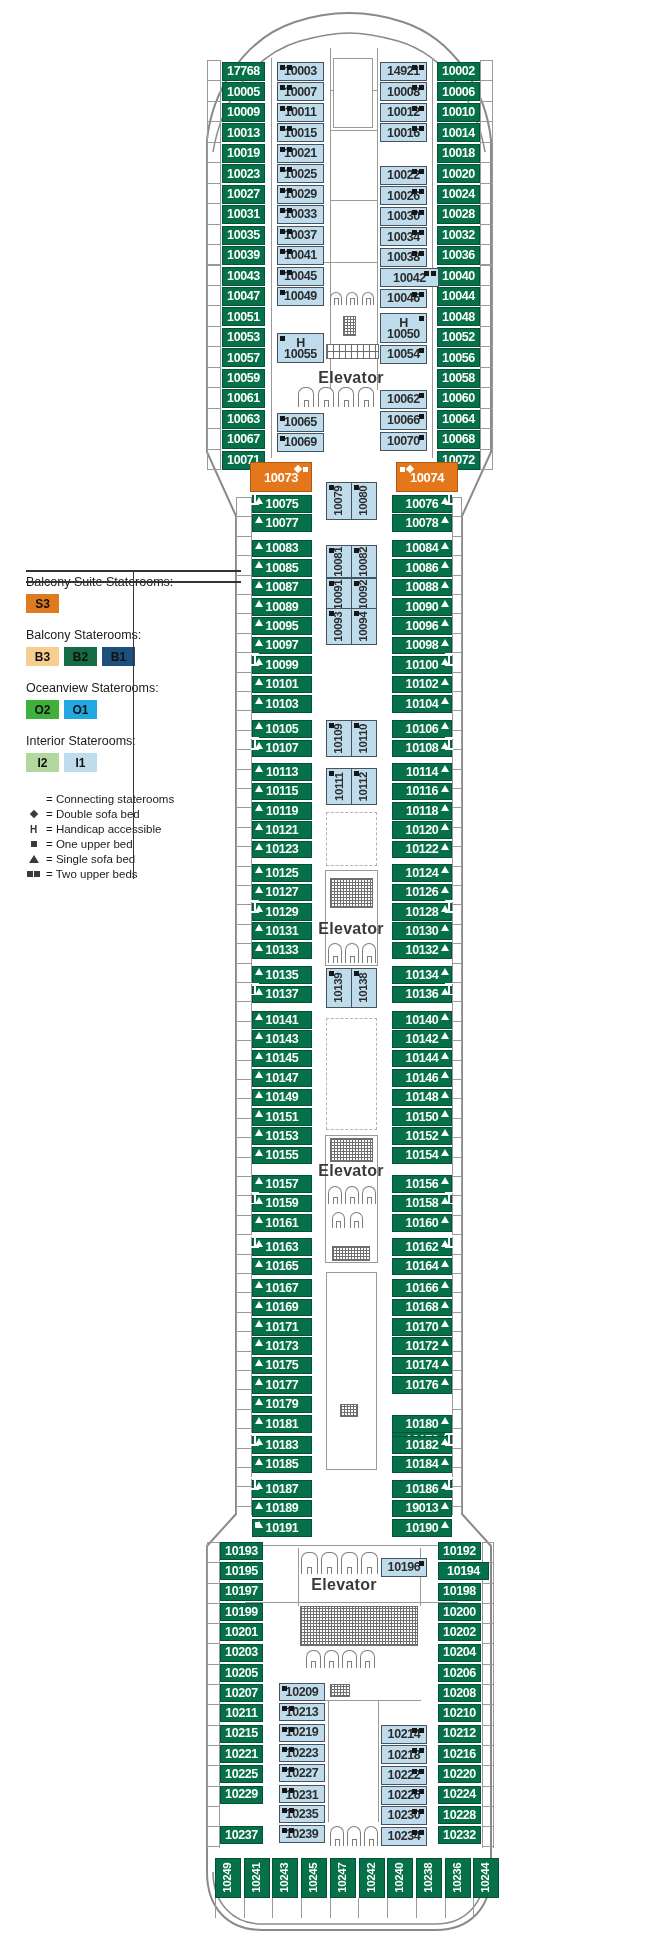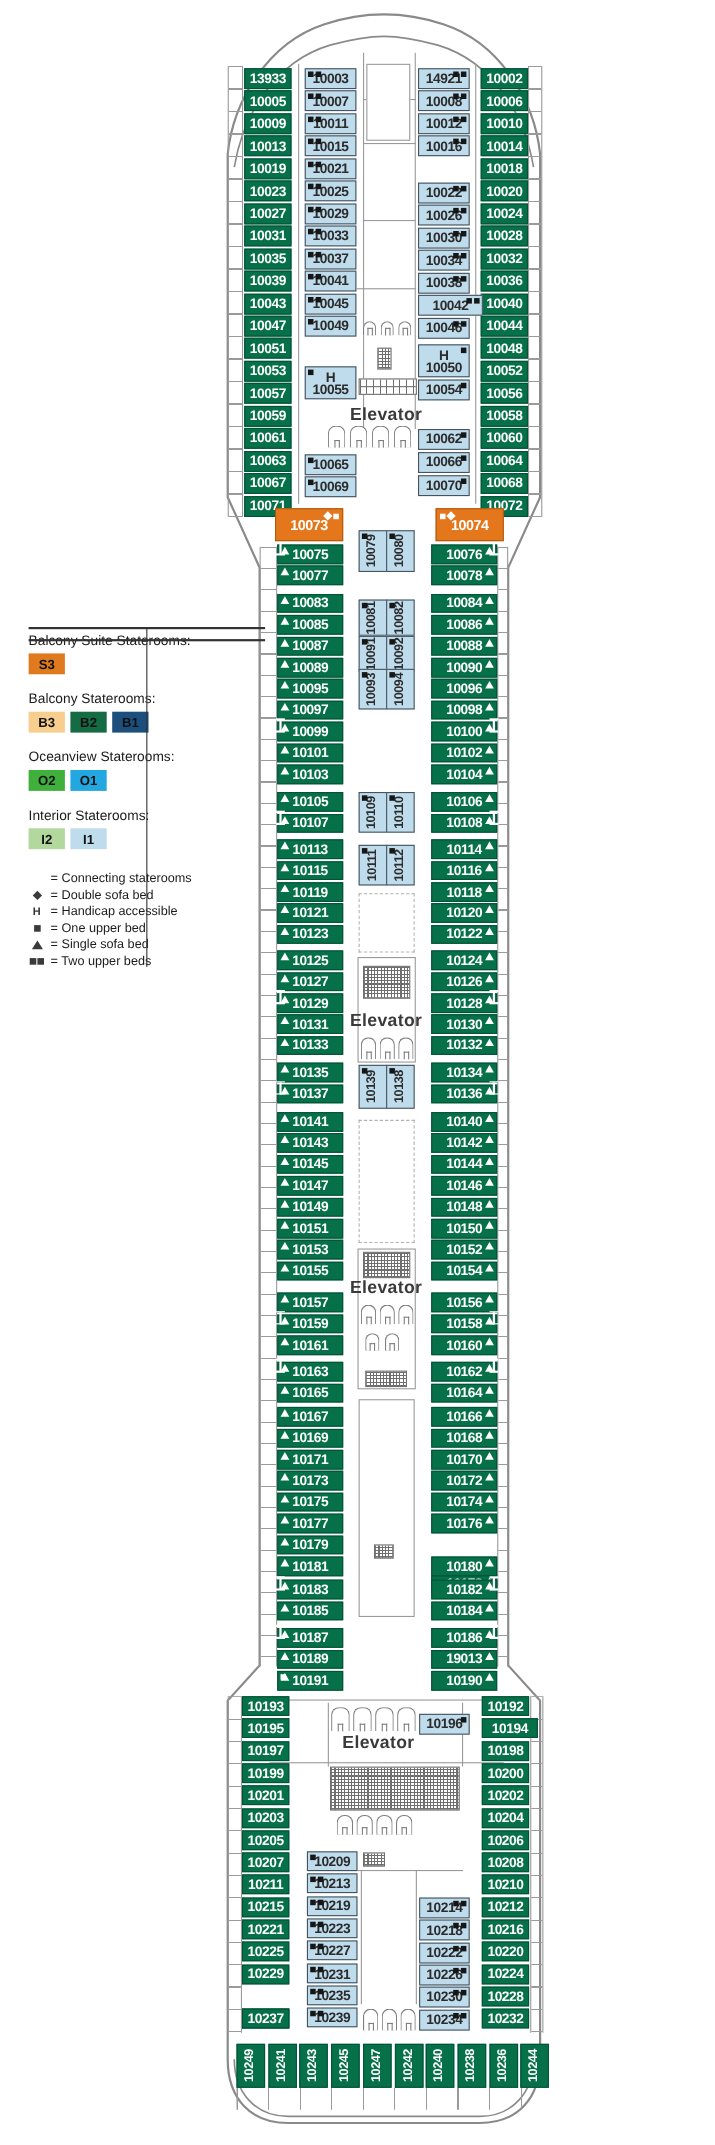--- a/index.html
+++ b/index.html
@@ -131,21 +131,21 @@
       <div class="car" style="left: 330px; top: 1826px; width: 14px; height: 20px;"></div>
       <div class="car" style="left: 347px; top: 1826px; width: 14px; height: 20px;"></div>
       <div class="car" style="left: 364px; top: 1826px; width: 14px; height: 20px;"></div>
       <div class="elev" style="left: 351px; top: 369px;">Elevator</div>
       <div class="elev" style="left: 351px; top: 920px;">Elevator</div>
       <div class="elev" style="left: 351px; top: 1162px;">Elevator</div>
       <div class="elev" style="left: 344px; top: 1576px;">Elevator</div>
     </div>
   <div id="cabins">
       <div class="cabin green" style="left: 222px; top: 62px; width: 43px; height: 19px;">
-        <span>13933</span>
+        <span>17768</span>
       </div>
       <div class="cabin green" style="left: 222px; top: 82.45px; width: 43px; height: 19px;">
         <span>10005</span>
       </div>
       <div class="cabin green" style="left: 222px; top: 102.9px; width: 43px; height: 19px;">
         <span>10009</span>
       </div>
       <div class="cabin green" style="left: 222px; top: 123.35px; width: 43px; height: 19px;">
         <span>10013</span>
       </div>

